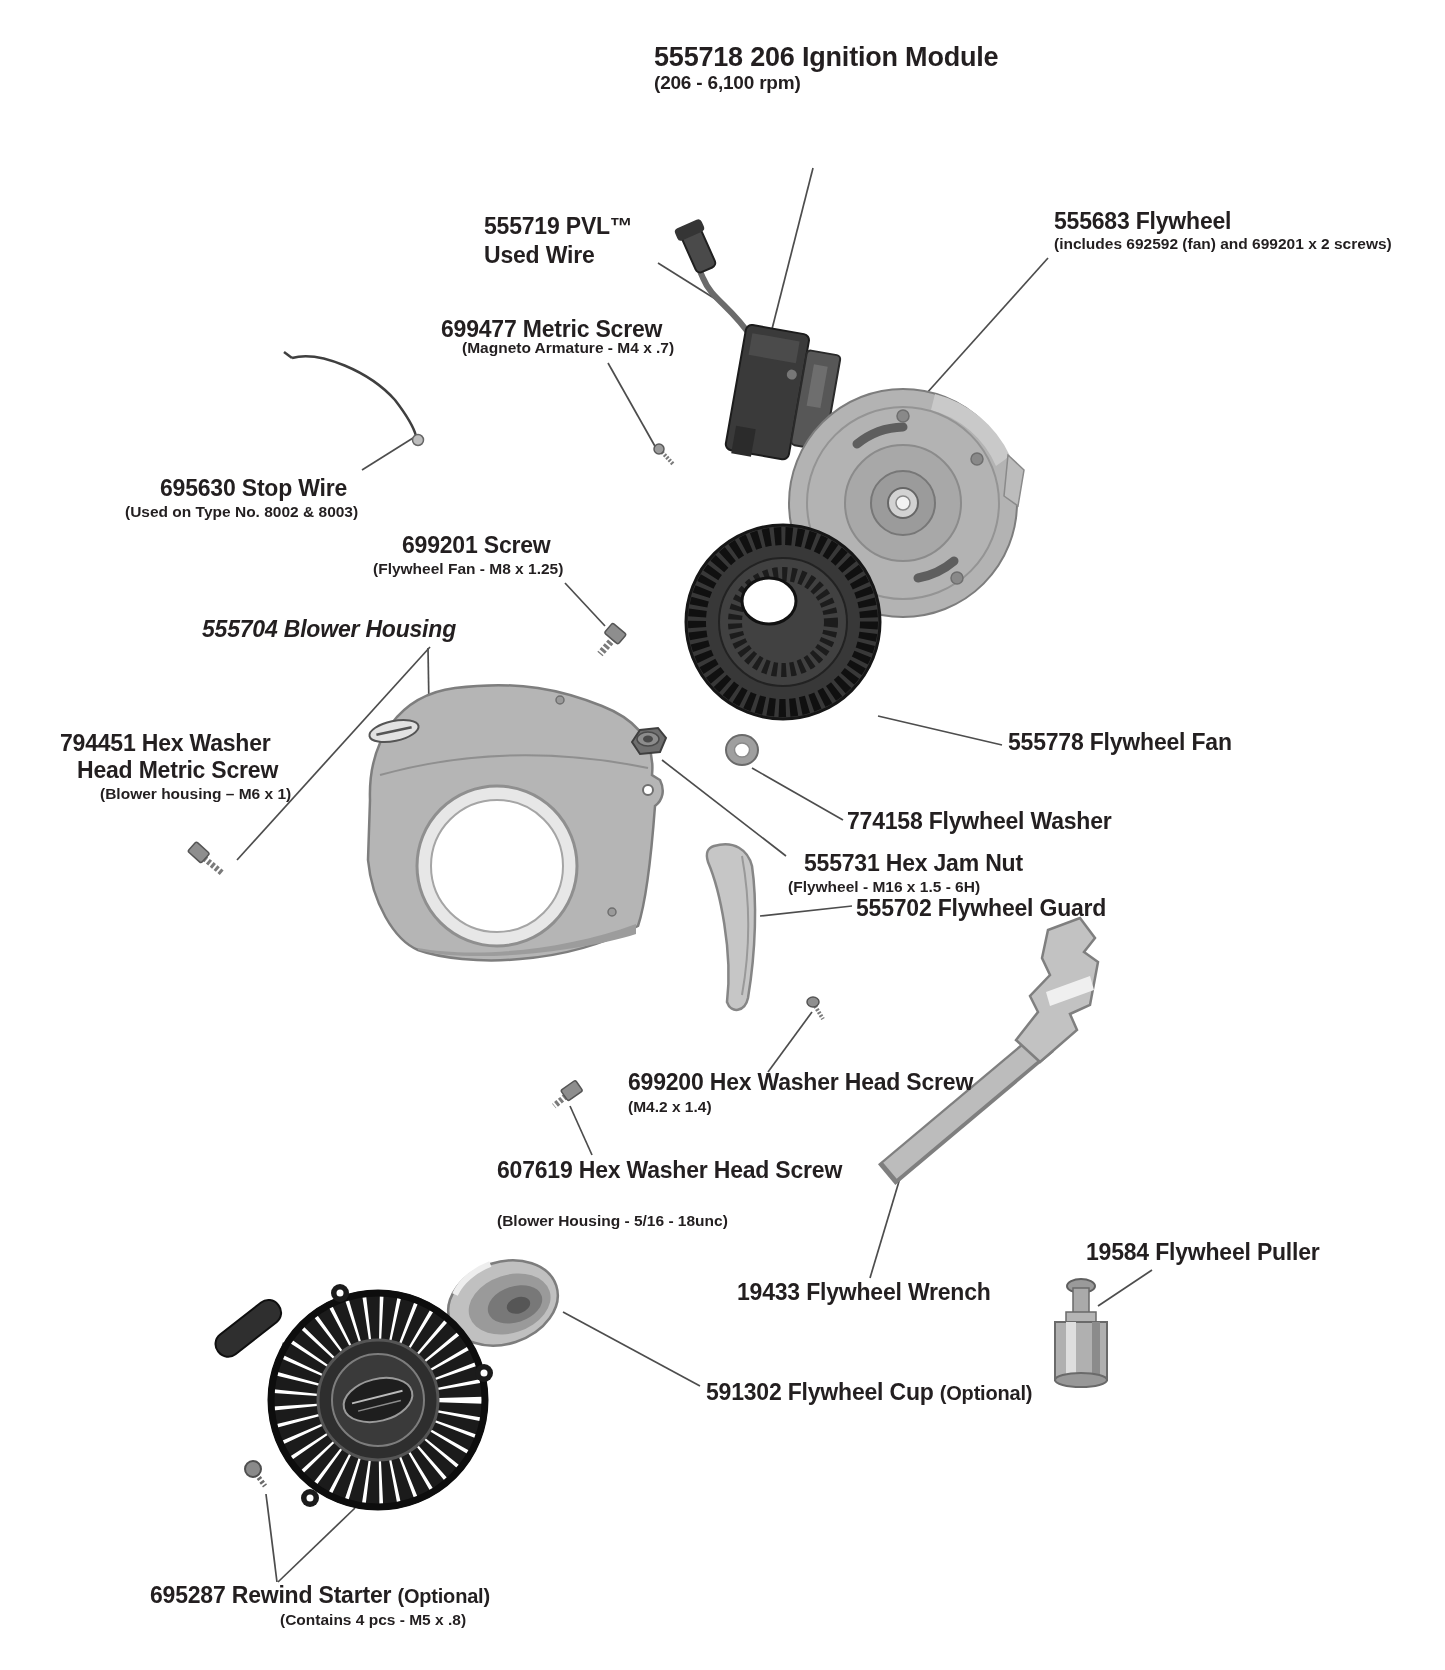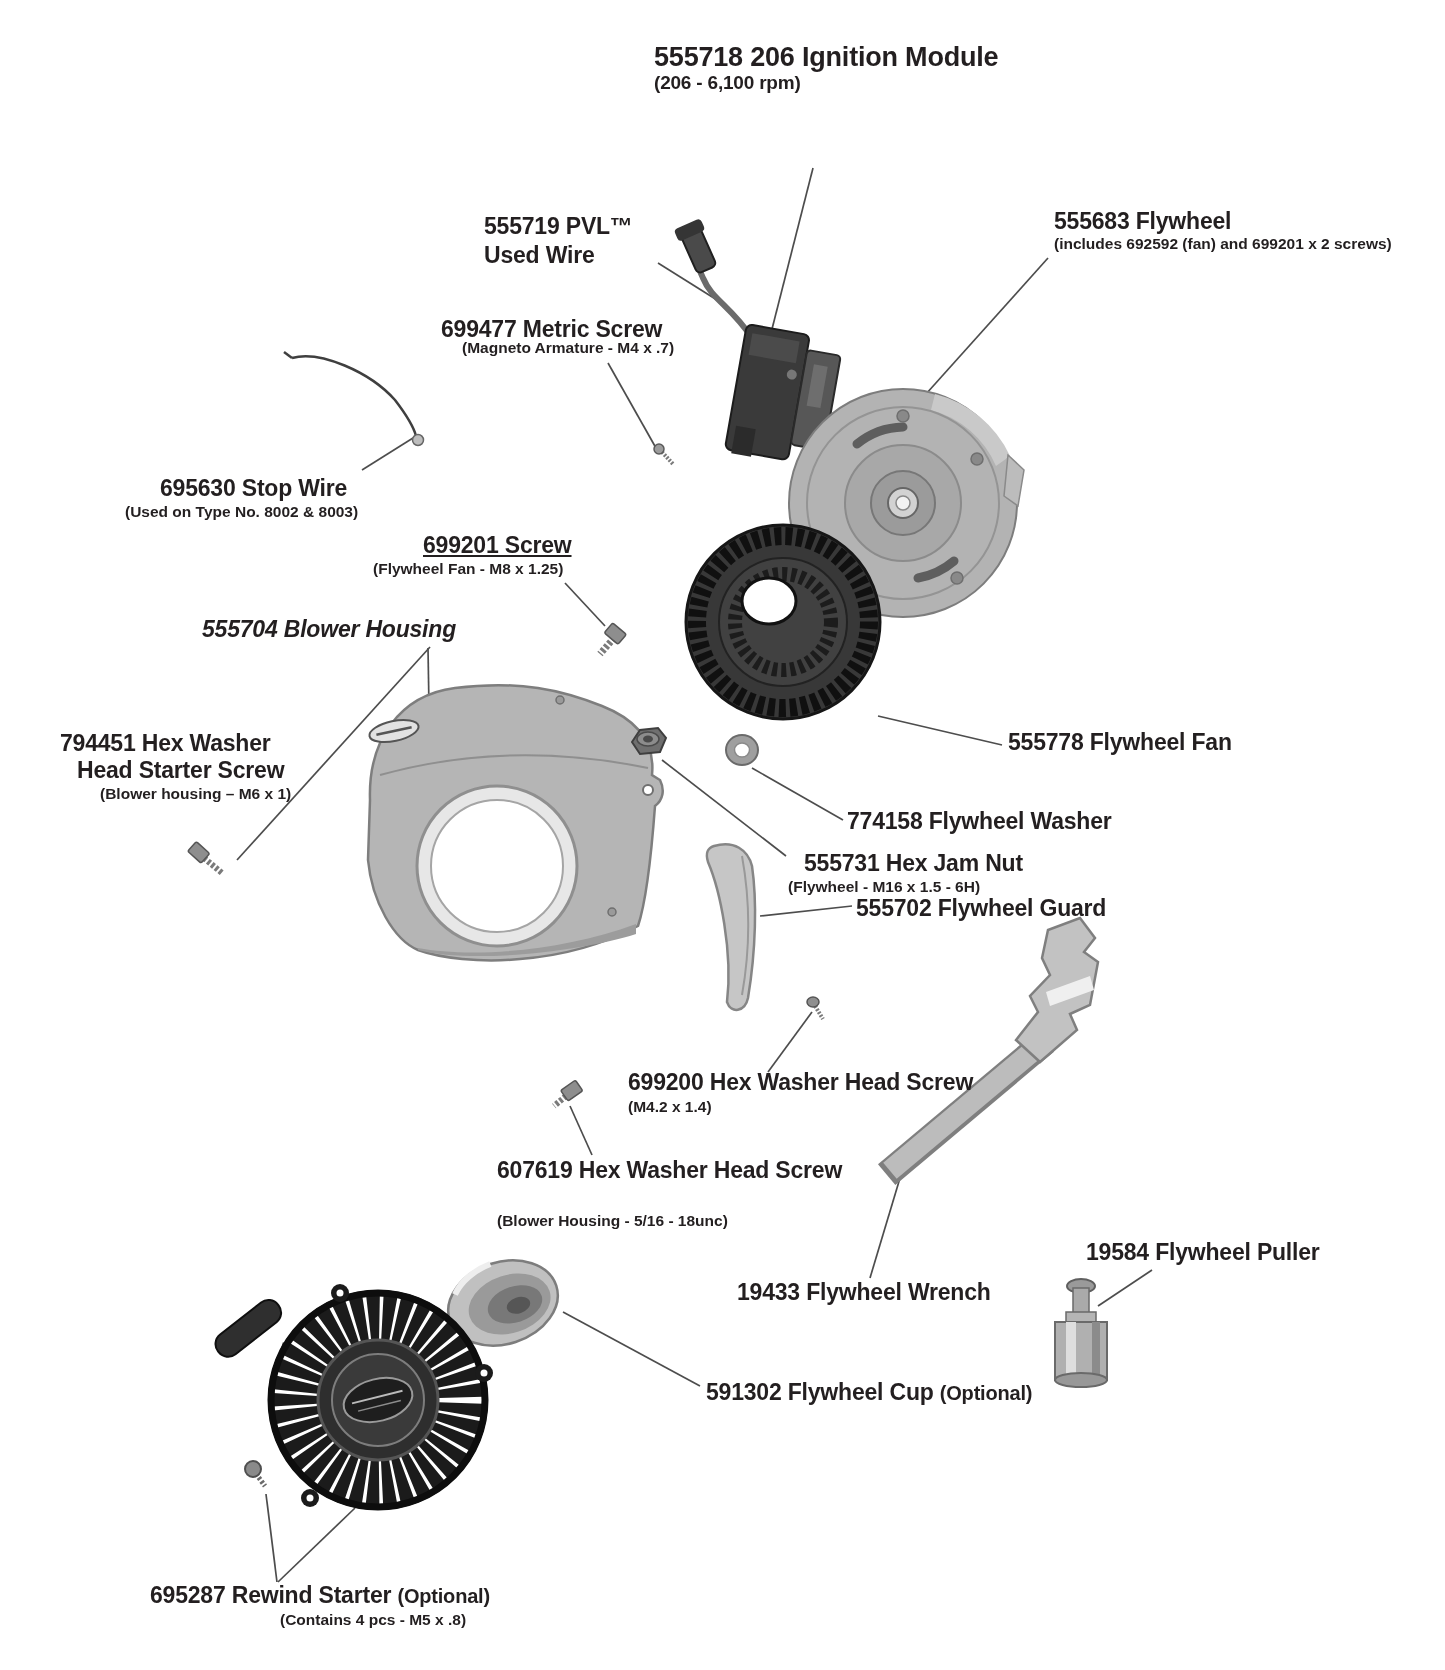--- a/index.html
+++ b/index.html
@@ -227,27 +227,27 @@
 
   <div class="lbl" style="left:441px;top:302px;margin-top:15px;">699477 Metric Screw</div>
   <div class="sub" style="left:462px;top:340px;">(Magneto Armature - M4 x .7)</div>
 
   <div class="lbl" style="left:1054px;top:209px;">555683 Flywheel</div>
   <div class="sub" style="left:1054px;top:236px;">(includes 692592 (fan) and 699201 x 2 screws)</div>
 
   <div class="lbl" style="left:160px;top:476px;">695630 Stop Wire</div>
   <div class="sub" style="left:125px;top:504px;">(Used on Type No. 8002 &amp; 8003)</div>
 
-  <div class="lbl" style="left:423px;top:533px;text-decoration:underline;">699201 Screw</div>
+  <div class="lbl" style="left:402px;top:533px;">699201 Screw</div>
   <div class="sub" style="left:373px;top:561px;">(Flywheel Fan - M8 x 1.25)</div>
 
   <div class="lbl" style="left:202px;top:617px;font-style:italic;">555704 Blower Housing</div>
 
   <div class="lbl" style="left:60px;top:731px;">794451 Hex Washer</div>
-  <div class="lbl" style="left:77px;top:758px;">Head Starter Screw</div>
+  <div class="lbl" style="left:77px;top:758px;">Head Metric Screw</div>
   <div class="sub" style="left:100px;top:786px;">(Blower housing – M6 x 1)</div>
 
   <div class="lbl" style="left:1008px;top:730px;">555778 Flywheel Fan</div>
 
   <div class="lbl" style="left:847px;top:809px;">774158 Flywheel Washer</div>
 
   <div class="lbl" style="left:788px;top:851px;margin-left:16px;">555731 Hex Jam Nut</div>
   <div class="sub" style="left:788px;top:879px;">(Flywheel - M16 x 1.5 - 6H)</div>
 
   <div class="lbl" style="left:856px;top:896px;">555702 Flywheel Guard</div>

